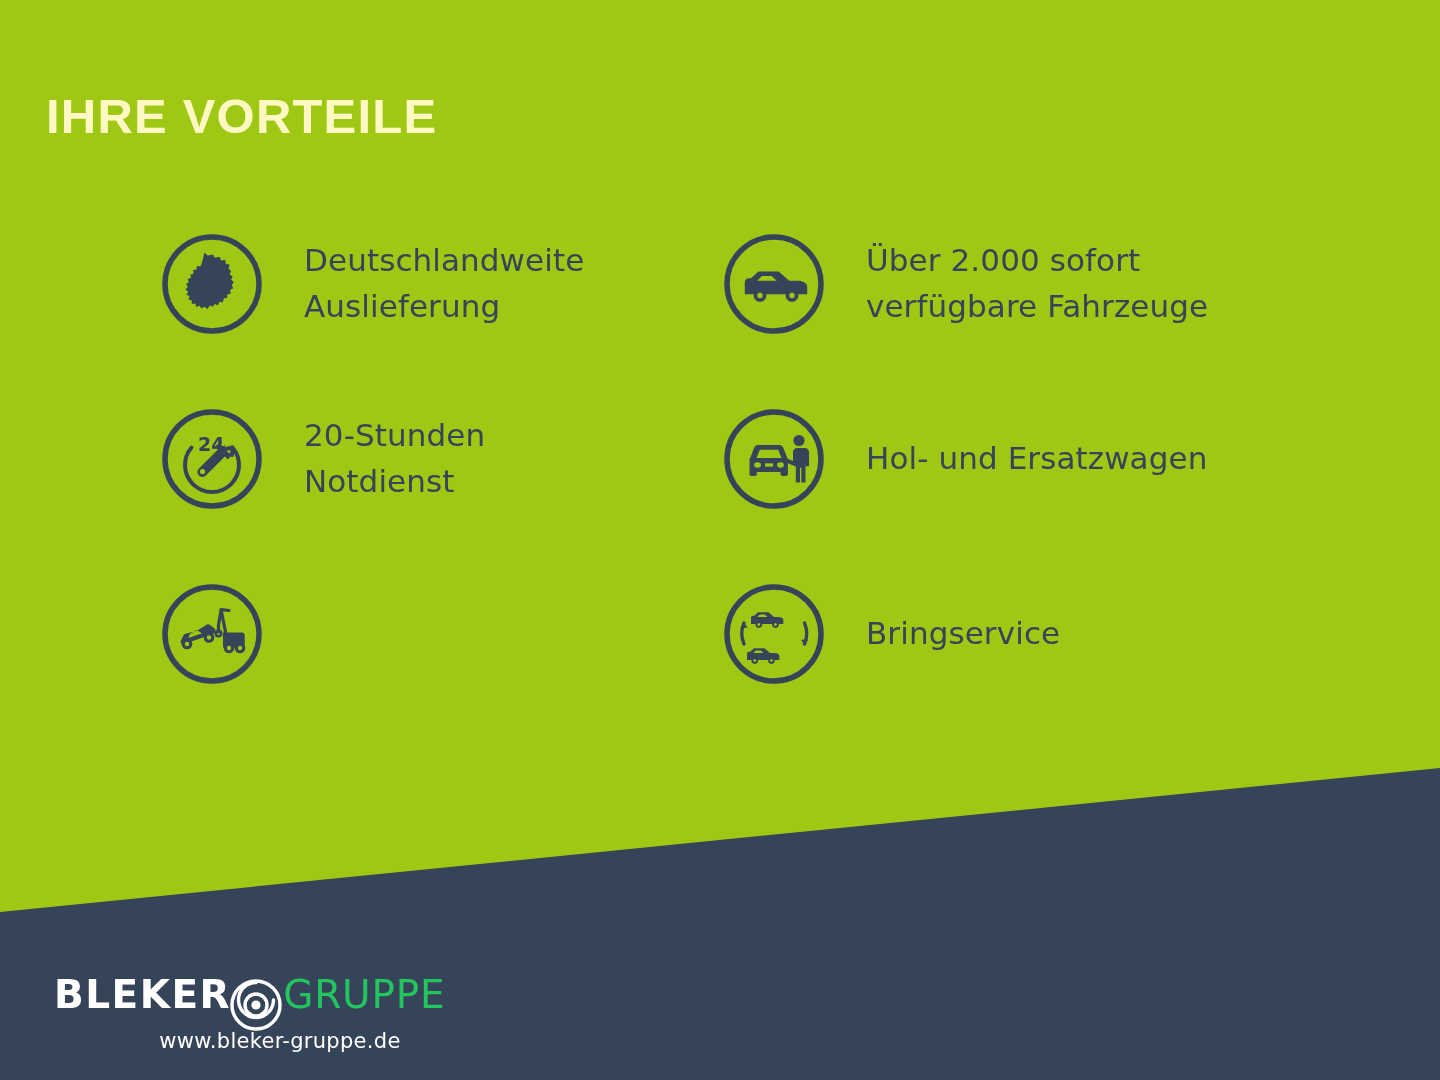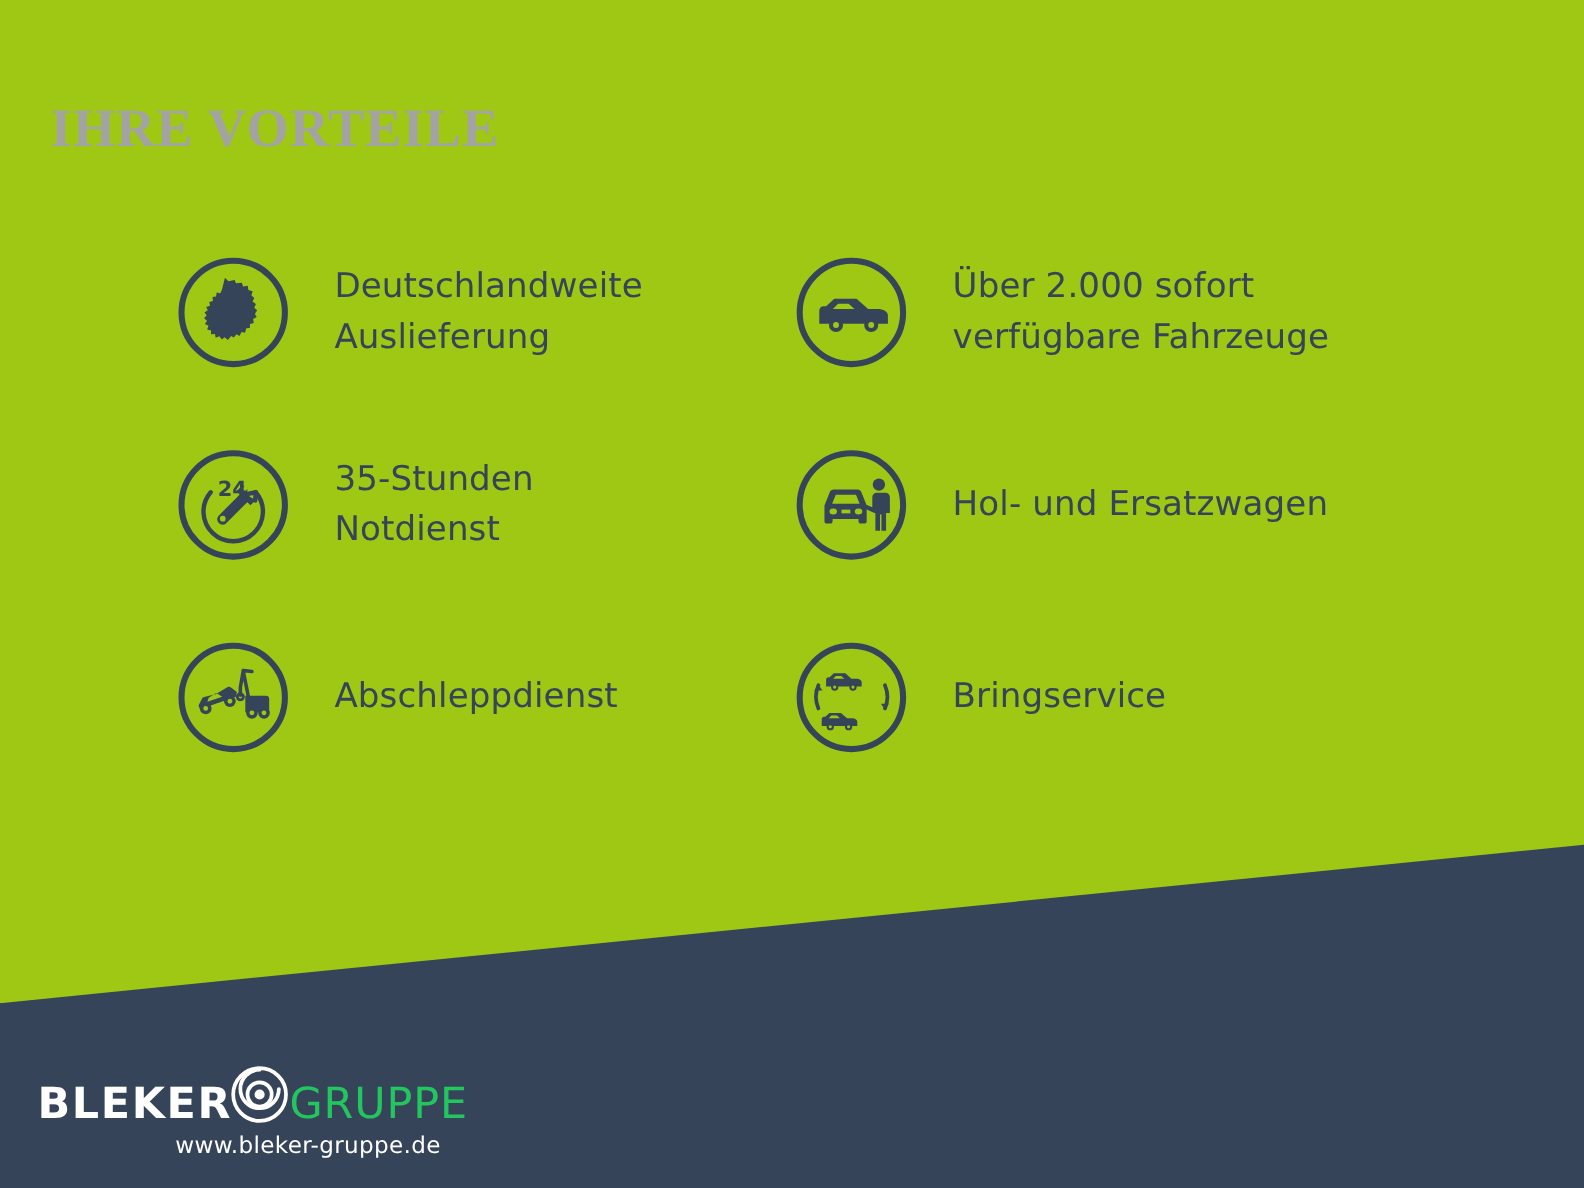--- a/index.html
+++ b/index.html
@@ -32,22 +32,22 @@
   }
 
   
   #page-title {
     position:absolute;
     left:46px;
     top:92px;
     font-size:49px;
     font-weight:700;
     letter-spacing:1.2px;
-    color:#a3a3a3;
-    font-family:Liberation Serif, serif;
+    color:#fef9c3;
+    font-family:Liberation Sans, sans-serif;
     line-height:1;
     white-space:nowrap;
   }
 
   
   #benefits-grid {
     position:absolute;
     left:0; top:0;
     width:1440px; height:1080px;
   }
@@ -83,22 +83,23 @@
 
   
   #footer-logo {
     position:absolute;
     left:34px;
     top:975px;
     width:400px;
   }
   #logo-wordmark {
     display:flex;
-    align-items:flex-end;
+    align-items:flex-start;
     height:48px;
+    margin-left:20px;
   }
   #logo-bleker {
     color:#ffffff;
     font-size:39px;
     font-weight:700;
     letter-spacing:1.5px;
     line-height:1;
     font-family:"DejaVu Sans","Liberation Sans",sans-serif;
   }
   #logo-mark {
@@ -167,21 +168,21 @@
       <div class="benefit-icon">
         <svg viewBox="0 0 104 104" xmlns="http://www.w3.org/2000/svg">
           <circle cx="52" cy="52" r="47" fill="none" stroke="#36445a" stroke-width="5.5"></circle>
           <path d="M31.5 40.5a27 27 0 1 0 41 0" fill="none" stroke="#36445a" stroke-width="4" stroke-linecap="round"></path>
           <path d="M72.5 40.5l-.5 7.5M72.5 40.5l-7 1.5" fill="none" stroke="#36445a" stroke-width="4" stroke-linecap="round"></path>
           <text x="38" y="44" font-family="DejaVu Sans, Liberation Sans, sans-serif" font-size="19" font-weight="700" fill="#36445a">24</text>
           <path fill="#36445a" d="M61.2 33.5l-6.2 6.2 2.9 2.9-4.2 4.2-14.5 14.5a4.9 4.9 0 1 0 6.9 6.9L60.6 53.7l4.2-4.2 2.9 2.9 6.2-6.2c-2 .7-4.6.5-6.9-1.8-2.3-2.3-2.5-4.9-1.8-6.9l-4 4-2.7-2.7 4-4c-.7.1-1.2.3-1.3.7z"></path>
           <circle cx="42.5" cy="64.5" r="2.6" fill="#9ec813"></circle>
         </svg>
       </div>
-      <div class="benefit-label">35-Stunden
+      <div class="benefit-label">20-Stunden
 Notdienst</div>
     </div>
 
     <div class="benefit-item col-right row-2">
       <div class="benefit-icon">
         <svg viewBox="0 0 104 104" xmlns="http://www.w3.org/2000/svg">
           <circle cx="52" cy="52" r="47" fill="none" stroke="#36445a" stroke-width="5.5"></circle>
 
           <path fill="#36445a" d="M27.5 52.5l4.8-12.1c.6-1.5 2-2.4 3.6-2.4h21.6c1.6 0 3 .9 3.6 2.4l4.8 12.1v14.5c0 1.1-.9 2-2 2h-3.4c-1.1 0-2-.9-2-2v-2.1H34.9V67c0 1.1-.9 2-2 2h-3.4c-1.1 0-2-.9-2-2V52.5zm7-1.5h25l-3.3-8.3H37.8L34.5 51z"></path>
           <ellipse cx="35.5" cy="58" rx="3.4" ry="2.7" fill="#9ec813"></ellipse>
@@ -209,21 +210,20 @@
           <path fill="#36445a" d="M63 50.5h19c1.5 0 2.7 1.2 2.7 2.7v12.2H63V50.5z"></path>
           <circle cx="69" cy="66" r="5.3" fill="#36445a"></circle>
           <circle cx="69" cy="66" r="2.2" fill="#9ec813"></circle>
           <circle cx="80" cy="66" r="5.3" fill="#36445a"></circle>
           <circle cx="80" cy="66" r="2.2" fill="#9ec813"></circle>
 
           <path d="M66 52.5L61 27.5M61 27.5l8 1M61 28.5l-2.5 14.5M58.5 43l0 7" fill="none" stroke="#36445a" stroke-width="3.2" stroke-linecap="round"></path>
           <circle cx="58.5" cy="51.5" r="2.8" fill="none" stroke="#36445a" stroke-width="2.6"></circle>
         </svg>
       </div>
-      <div class="benefit-label">Abschleppdienst</div>
     </div>
 
     <div class="benefit-item col-right row-3">
       <div class="benefit-icon">
         <svg viewBox="0 0 104 104" xmlns="http://www.w3.org/2000/svg">
           <circle cx="52" cy="52" r="47" fill="none" stroke="#36445a" stroke-width="5.5"></circle>
 
           <g transform="translate(29,20) scale(0.52)">
             <path fill="#36445a" d="M13.5 19.5h20.2l10.5 9.3h8.6c5.2 0 9.4 2.4 9.4 5.9v7.6H0v-12c0-2.2 1.8-4 4-4h2.2l7.3-6.8zm3.4 4.6l-4.7 4.7h19.6l-5.3-4.7h-9.6z"></path>
             <circle cx="15" cy="43.5" r="6.4" fill="#36445a"></circle>

